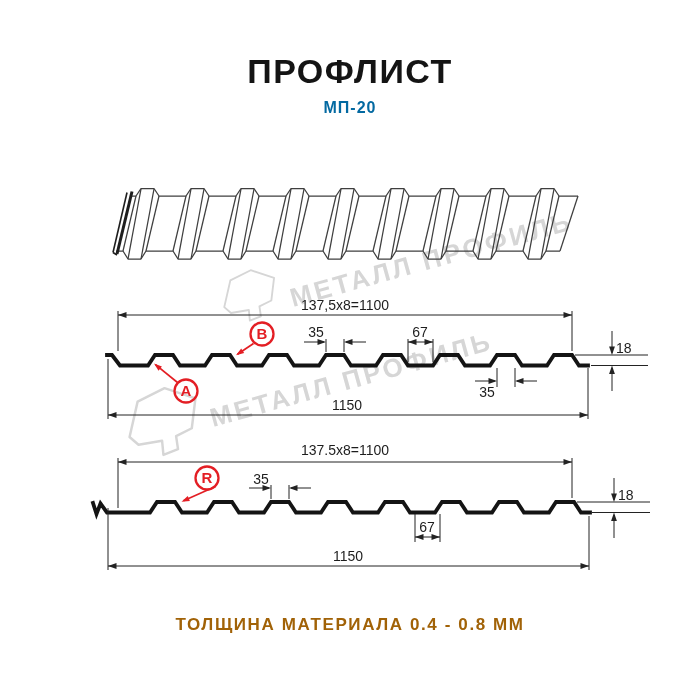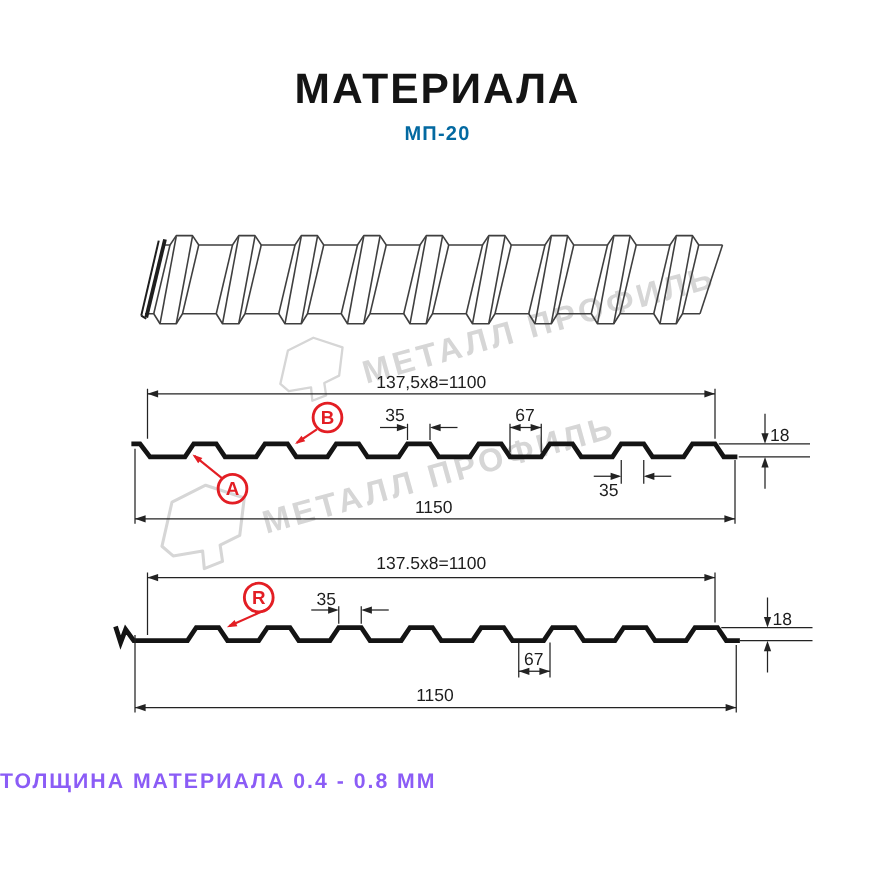--- a/index.html
+++ b/index.html
@@ -5,41 +5,41 @@
   :root{
     --red:#e31e24; --ink:#232323; --ink2:#141414; --wm:#d6d6d6; --sheet:#3f3f3f;
   }
   html,body{margin:0;padding:0;}
   body{width:700px;height:700px;background:#ffffff;position:relative;overflow:hidden;
        font-family:"Liberation Sans", sans-serif;}
   .page-title{position:absolute;top:52px;left:0;width:700px;text-align:center;
     font-size:34px;font-weight:800;letter-spacing:1.5px;color:#141414;}
   .page-subtitle{position:absolute;top:99px;left:0;width:700px;text-align:center;
     font-size:16px;font-weight:600;letter-spacing:1px;color:#0369a1;}
-  .footer-note{position:absolute;top:615px;left:0;width:700px;
-    font-size:17px;font-weight:600;letter-spacing:1.6px;color:#8b5cf6;}
+  .footer-note{position:absolute;top:615px;left:0;width:700px;text-align:center;
+    font-size:17px;font-weight:600;letter-spacing:1.6px;color:#a16207;}
   svg{position:absolute;top:0;left:0;}
   .profile{fill:none;stroke:var(--ink2);stroke-width:3.8;stroke-linejoin:miter;stroke-linecap:square;}
   .dim{stroke:var(--ink);stroke-width:1;fill:none;}
   .dim-head{fill:var(--ink);stroke:none;}
   .sheet{stroke:var(--sheet);stroke-width:1.25;fill:none;stroke-linejoin:round;}
   .cap{stroke:#1e1e1e;fill:none;}
   .dtxt{font-size:14px;fill:#1d1d1d;}
   .mid{text-anchor:middle;}
   .mcircle{fill:none;stroke:var(--red);stroke-width:2.3;}
   .mletter{font-size:15px;font-weight:bold;fill:var(--red);text-anchor:middle;}
   .rline{stroke:var(--red);stroke-width:1.7;fill:none;}
   .rhead{fill:var(--red);stroke:none;}
   .wm-text{font-size:26px;font-weight:bold;fill:var(--wm);letter-spacing:3px;}
   .wm-logo{fill:none;stroke:var(--wm);stroke-width:3;stroke-linejoin:round;}
 </style>
 </head>
 <body>
 
-<div class="page-title">МАТЕРИАЛА</div>
+<div class="page-title">ПРОФЛИСТ</div>
 <div class="page-subtitle">МП-20</div>
 
 <svg id="canvas" width="700" height="700" viewBox="0 0 700 700">
 
   <g transform="translate(293,307) rotate(-15.5)">
     <path class="wm-logo" transform="translate(-70,-48) scale(0.62)" d="M6,48 L27,9 L63,2 L96,24 L82,58 L61,62 L59,78 L40,80 L43,63 L14,60 Z"></path>
     <text class="wm-text" x="0" y="0">МЕТАЛЛ ПРОФИЛЬ</text>
   </g>
   <g transform="translate(213,427) rotate(-15.5)">
     <path class="wm-logo" transform="translate(-88,-52) scale(0.82)" d="M6,48 L27,9 L63,2 L96,24 L82,58 L61,62 L59,78 L40,80 L43,63 L14,60 Z"></path>

